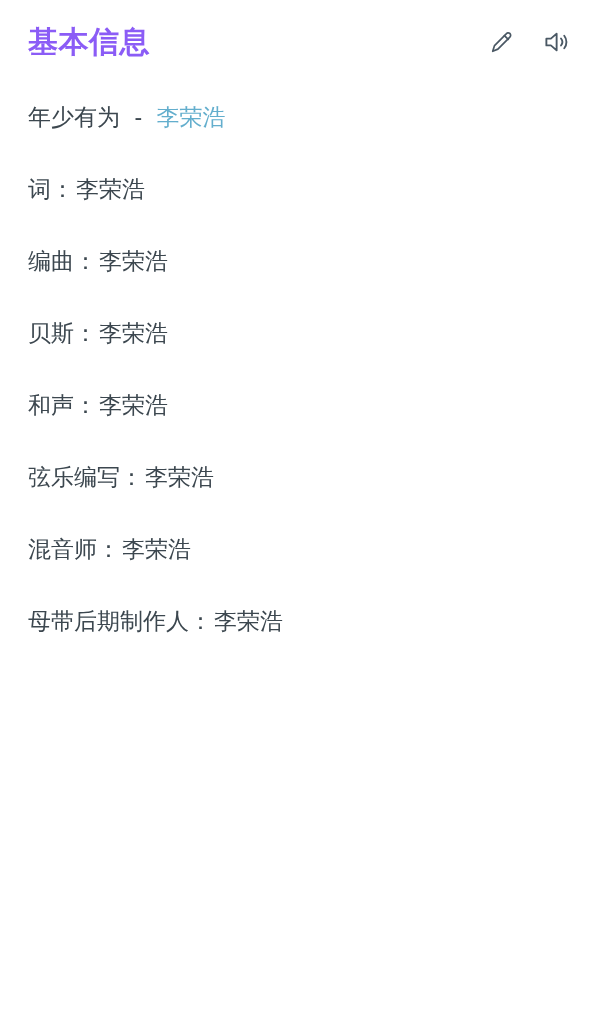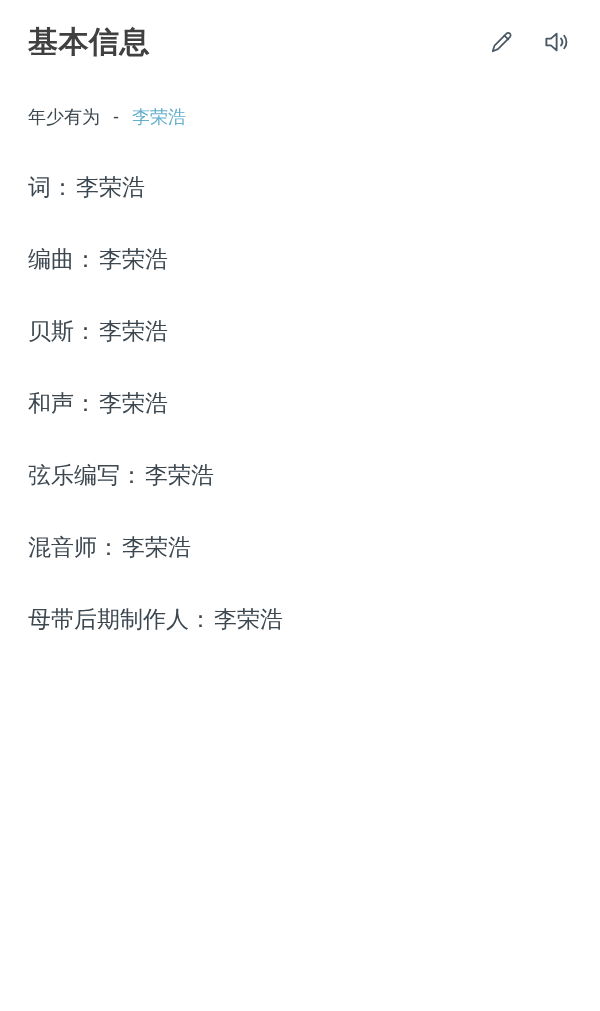--- a/index.html
+++ b/index.html
@@ -24,21 +24,21 @@
   .header-row {
     display: flex;
     align-items: center;
     justify-content: space-between;
     height: 40px;
   }
   .page-title {
     font-size: 30px;
     line-height: 40px;
     font-weight: 700;
-    color: #404040;
+    color: #8b5cf6;
     letter-spacing: 0.5px;
   }
   .header-icons {
     display: flex;
     align-items: center;
     gap: 26px;
     padding-right: 4px;
   }
   .icon-btn {
     width: 30px;
@@ -49,21 +49,21 @@
     background: transparent;
     border: none;
     padding: 0;
     cursor: pointer;
   }
   .icon-btn svg {
     display: block;
   }
   .song-row {
     margin-top: 42px;
-    font-size: 18px;
+    font-size: 23px;
     line-height: 26px;
     color: #3c474f;
     white-space: nowrap;
   }
   .song-sep {
     margin: 0 8px;
     color: #3c474f;
   }
   .artist-link {
     color: #63aecd;
@@ -74,21 +74,20 @@
     margin: 0;
     padding: 0;
     list-style: none;
   }
   .credit-row {
     margin-top: 46px;
     font-size: 23px;
     line-height: 26px;
     color: #3c474f;
     white-space: nowrap;
-    font-family: Liberation Mono, monospace;
   }
   .credit-label {
     color: #3c474f;
   }
   .credit-value {
     color: #3c474f;
     margin-left: 2px;
   }
 </style>
 </head>

